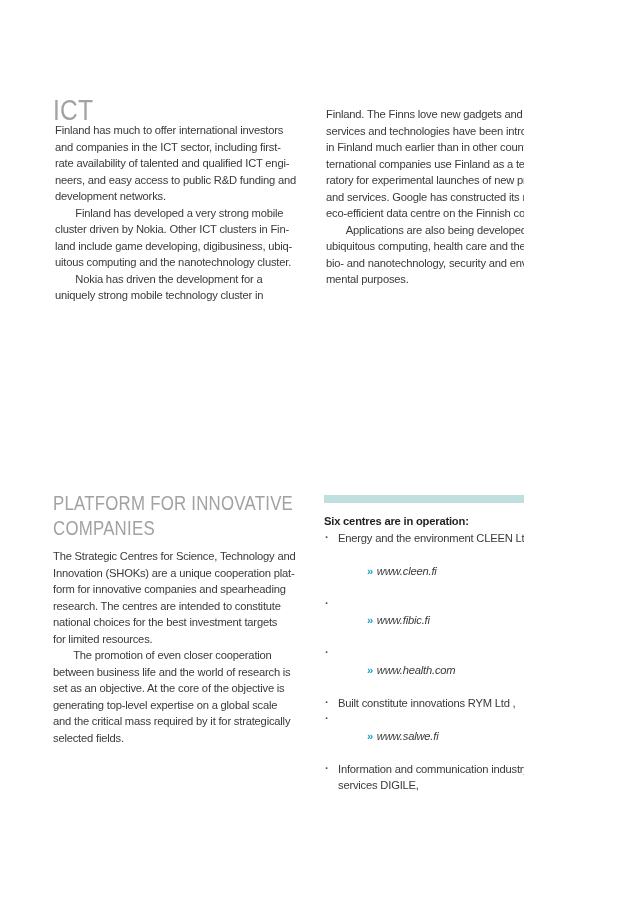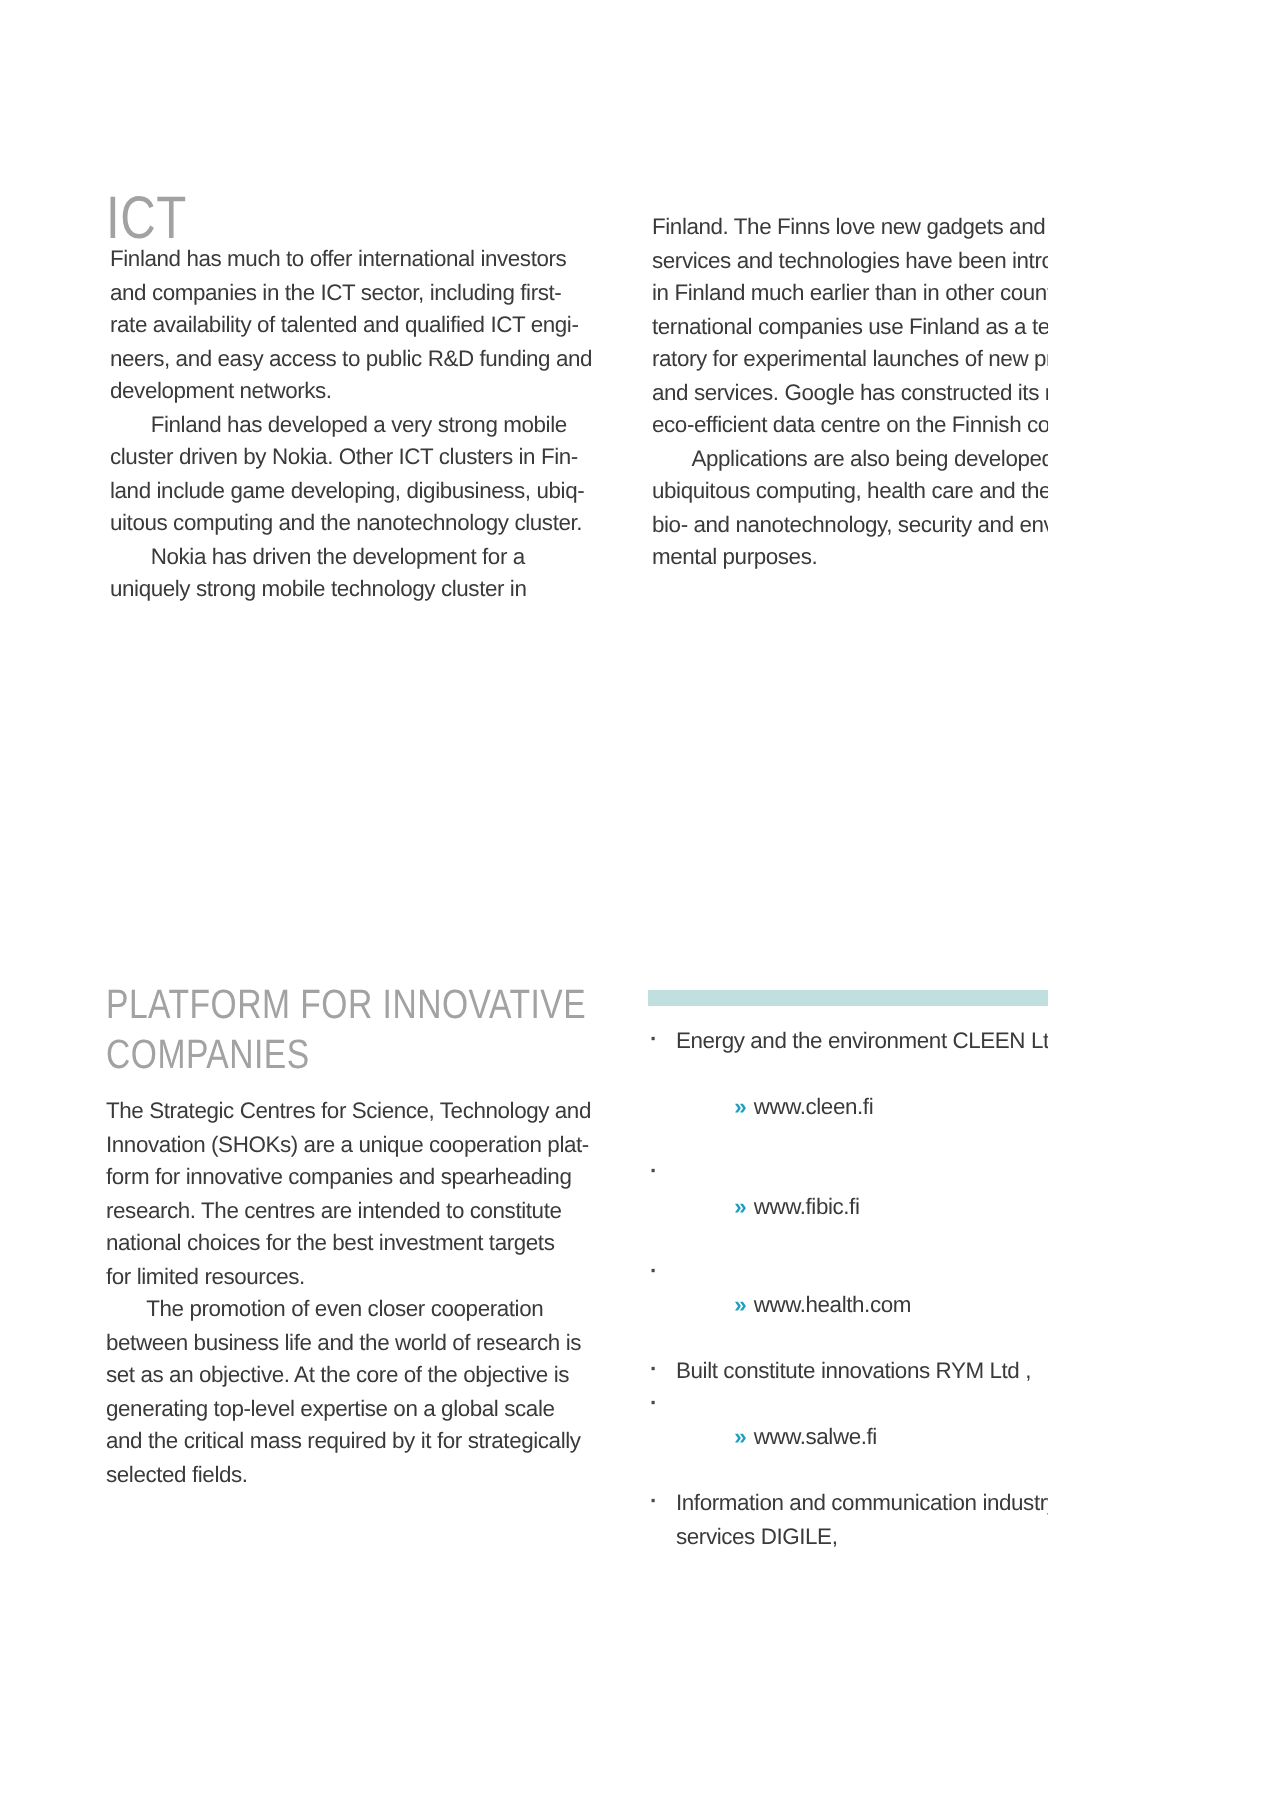--- a/index.html
+++ b/index.html
@@ -27,21 +27,21 @@
   .centres{
     left:324px;top:513px;width:270px;
     font-size:11.2px;line-height:16.5px;letter-spacing:-0.2px;color:#3a3a3a;
   }
   .centres-heading{font-weight:700;color:#1f1f1f;}
   .li{position:relative;padding-left:14px;}
   .bullet{position:absolute;left:1px;top:-1px;color:#4a4a4a;font-weight:700;}
   .li-text{display:block;white-space:pre;}
   .url{white-space:pre;}
   .chev{font-weight:700;letter-spacing:-0.5px;margin-right:4px;font-style:normal;}
-  .url-text{color:#3a3a3a;text-align:right;}
+  .url-text{font-style:italic;color:#3a3a3a;text-align:right;}
   .page-number{left:566px;top:853px;font-size:12.5px;font-weight:700;color:#15803d;}
 </style>
 </head>
 <body>
 
 <div class="page">
 
   <h2 class="abs heading h-ict">ICT</h2>
 
   <div class="abs body-text col-1">Finland has much to offer international investors
@@ -80,20 +80,21 @@
        The promotion of even closer cooperation
 between business life and the world of research is
 set as an objective. At the core of the objective is
 generating top-level expertise on a global scale
 and the critical mass required by it for strategically
 selected fields.</div>
 
   <div class="abs accent-bar" style="background: rgb(191, 224, 223);"></div>
 
   <div class="abs centres">
+    <div class="centres-heading">Six centres are in operation:</div>
 
     <div class="li">
       <span class="bullet">·</span>
       <div class="li-body">
         <span class="li-text">Energy and the environment CLEEN Ltd,</span>
         <div class="url">
           <span class="chev" style="color: rgb(30, 159, 194);">»</span><span class="url-text">www.cleen.fi</span>
         </div>
       </div>
     </div>

